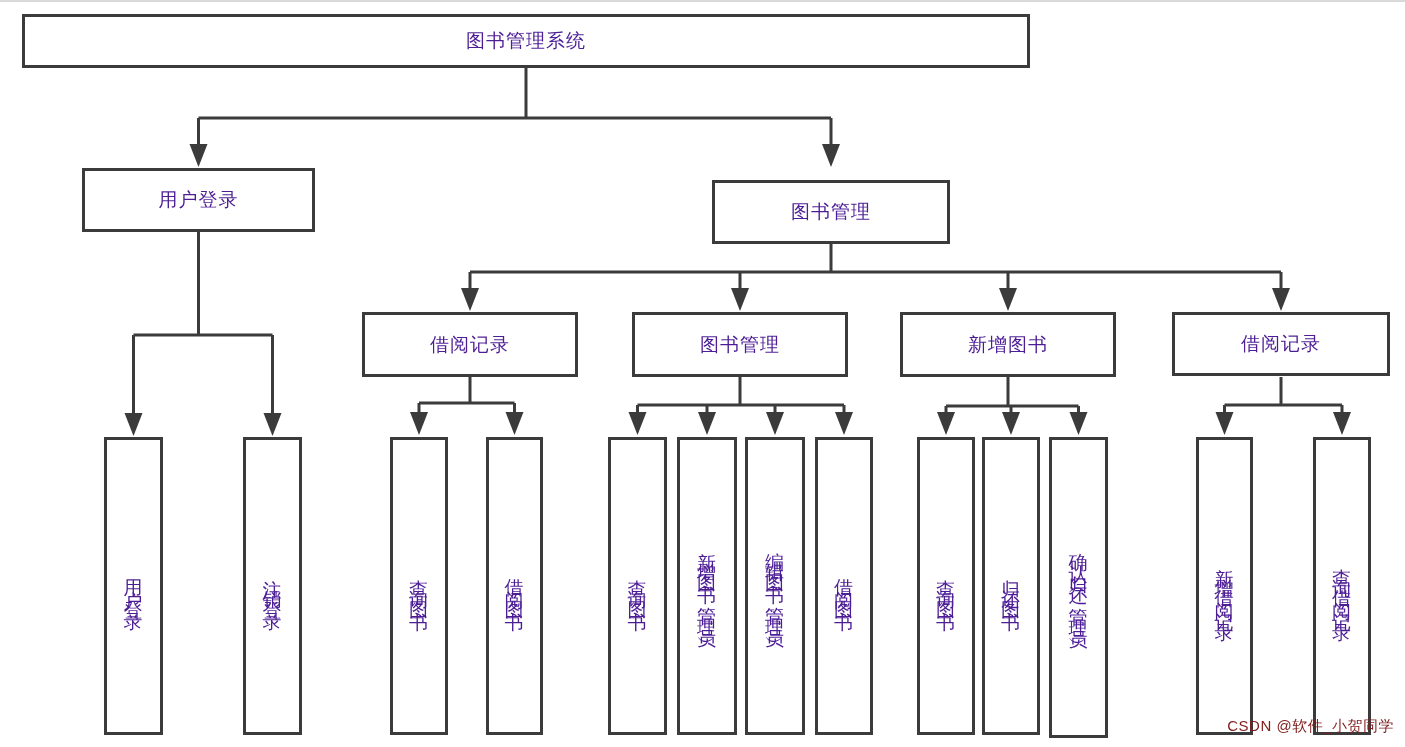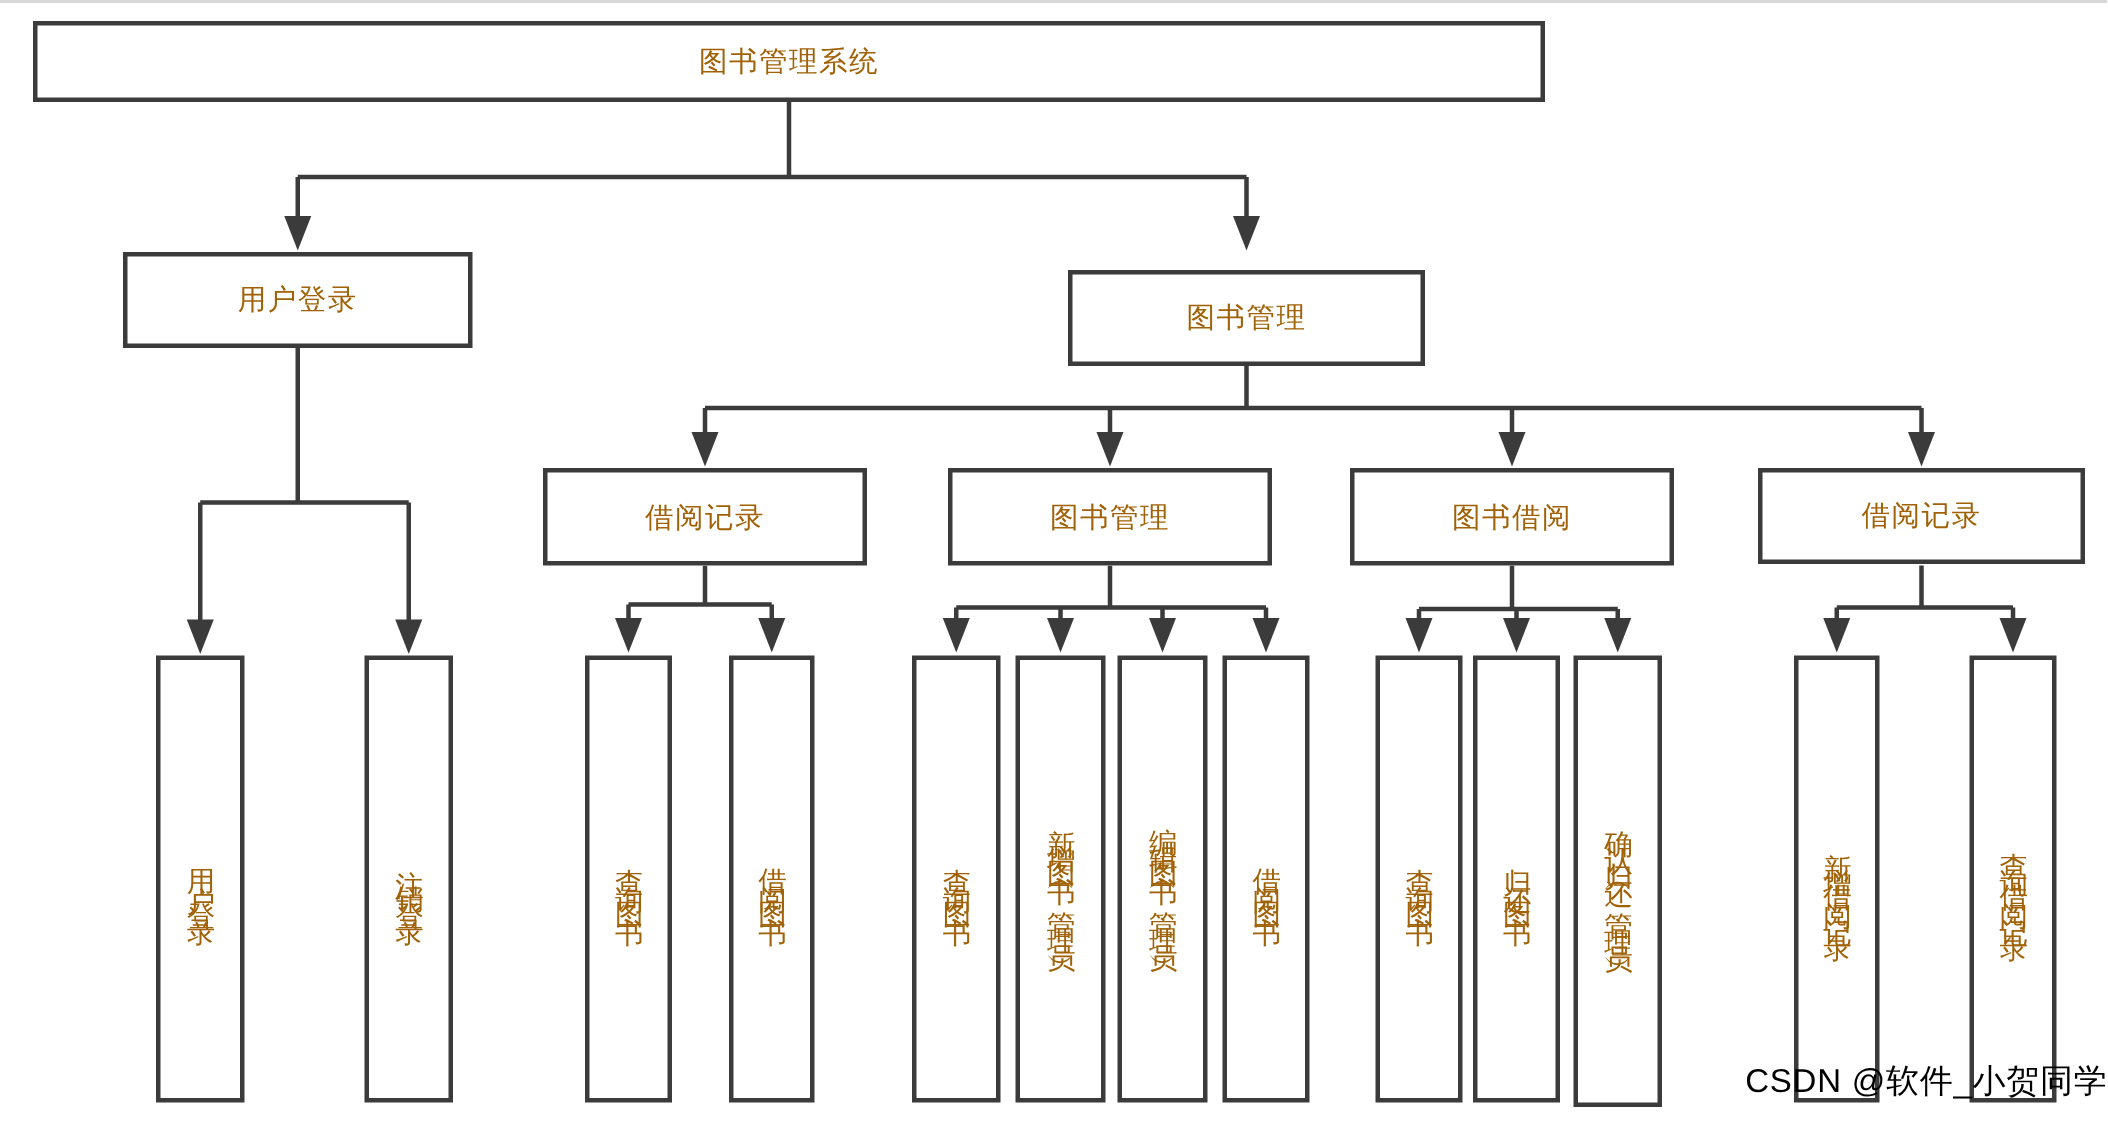--- a/index.html
+++ b/index.html
@@ -29,39 +29,39 @@
   }
   .node {
     position: absolute;
     box-sizing: border-box;
     border: 3px solid #3b3b3b;
     background: #ffffff;
     display: flex;
     align-items: center;
     justify-content: center;
     font-size: 19px;
-    color: #a16207;
+    color: #4c1d95;
     z-index: 2;
     text-align: center;
   }
   .node.h {
     letter-spacing: 1px;
   }
   .node.v {
     writing-mode: vertical-rl;
     text-orientation: mixed;
     letter-spacing: 11px;
     line-height: 1;
   }
   .watermark {
     position: absolute;
-    right: 0;
+    right: 11px;
     bottom: 11px;
-    font-size: 22px;
-    color: #000000;
+    font-size: 15px;
+    color: #7f1d1d;
     z-index: 5;
     letter-spacing: 0.5px;
     white-space: nowrap;
   }
 </style>
 </head>
 <body>
 
 <div class="canvas">
 
@@ -101,21 +101,21 @@
     </g>
   </svg>
 
   <div class="node h" style="left:22px; top:14px; width:1008px; height:54px">图书管理系统</div>
 
   <div class="node h" style="left:82px; top:168px; width:233px; height:64px">用户登录</div>
   <div class="node h" style="left:712px; top:180px; width:238px; height:64px">图书管理</div>
 
   <div class="node h" style="left:362px; top:312px; width:216px; height:65px">借阅记录</div>
   <div class="node h" style="left:632px; top:312px; width:216px; height:65px">图书管理</div>
-  <div class="node h" style="left:900px; top:312px; width:216px; height:65px">图书借阅</div>
+  <div class="node h" style="left:900px; top:312px; width:216px; height:65px">新增图书</div>
   <div class="node h" style="left:1172px; top:312px; width:218px; height:64px">借阅记录</div>
 
   <div class="node v" style="left:104px; top:437px; width:59px; height:298px">用户登录</div>
   <div class="node v" style="left:243px; top:437px; width:59px; height:298px">注销登录</div>
 
   <div class="node v" style="left:390px; top:437px; width:58px; height:298px">查询图书</div>
   <div class="node v" style="left:486px; top:437px; width:57px; height:298px">借阅图书</div>
 
   <div class="node v" style="left:608px; top:437px; width:59px; height:298px">查询图书</div>
   <div class="node v" style="left:677px; top:437px; width:60px; height:298px">新增图书（管理员）</div>

